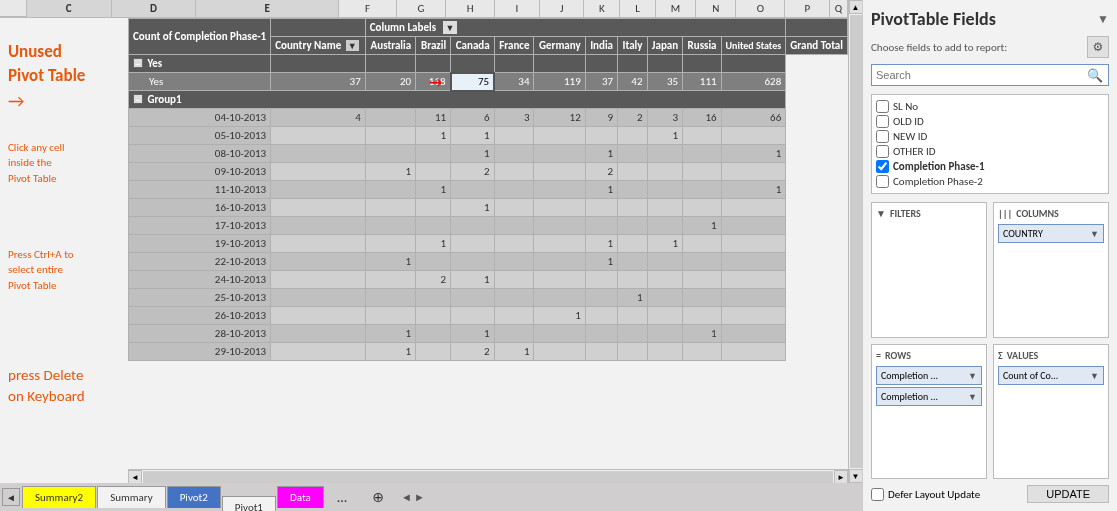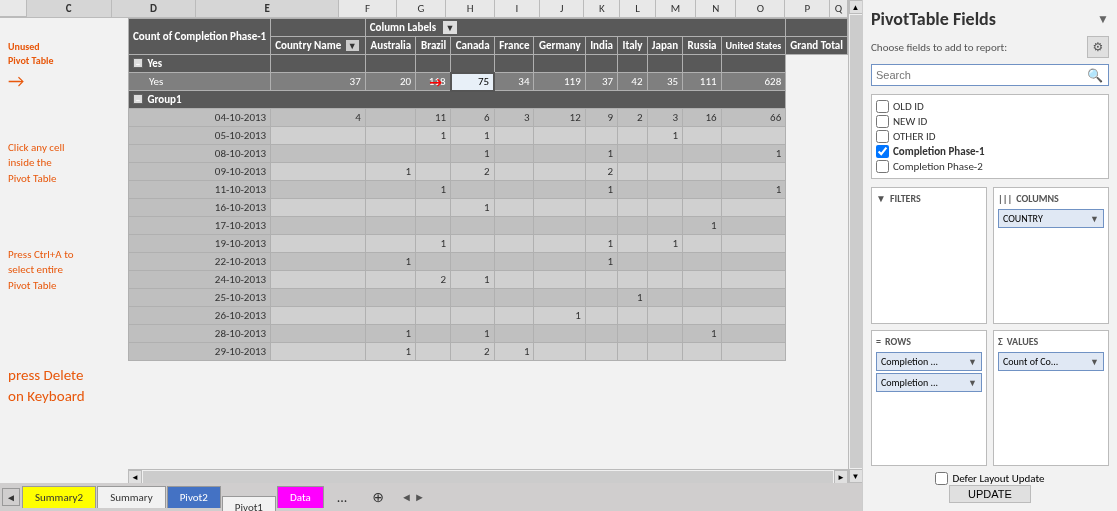--- a/index.html
+++ b/index.html
@@ -56,21 +56,21 @@
     .field-item { display: flex; align-items: center; padding: 1px 0; }
     .field-item input[type=checkbox] { margin-right: 4px; }
     .field-label { font-size: 11px; color: #333; }
     .field-label-bold { font-weight: bold; color: #333; }
     .drag-label { color: #555; margin-bottom: 6px; font-size: 11px; }
     .areas-grid { display: grid; grid-template-columns: 1fr 1fr; gap: 6px; flex: 1; }
     .area-box { border: 1px solid #bbb; background: white; padding: 4px; min-height: 70px; }
     .area-title { font-size: 10px; font-weight: bold; color: #555; margin-bottom: 4px; display: flex; align-items: center; gap: 4px; }
     .area-item { background: #e0e8f4; border: 1px solid #7092c4; padding: 2px 4px; font-size: 10px; display: flex; align-items: center; justify-content: space-between; margin-bottom: 2px; cursor: pointer; }
     .area-item-dropdown { font-size: 9px; color: #555; }
-    .bottom-actions { display: flex; align-items: center; justify-content: space-between; margin-top: 6px; flex-direction: column; }
+    .bottom-actions { display: flex; align-items: center; justify-content: space-between; margin-top: 6px; }
     .defer-checkbox { display: flex; align-items: center; gap: 4px; font-size: 11px; }
     .update-btn { background: #e0e0e0; border: 1px solid #bbb; padding: 2px 18px; font-size: 11px; cursor: pointer; }
 
     
     .vscroll { position: absolute; right: 0; top: 0; bottom: 28px; width: 14px; background: #f0f0f0; border-left: 1px solid #bbb; display: flex; flex-direction: column; align-items: center; }
     .vscroll-btn { width: 14px; height: 14px; background: #e0e0e0; border: 1px solid #bbb; display: flex; align-items: center; justify-content: center; font-size: 8px; cursor: pointer; }
     .vscroll-thumb { flex: 1; width: 12px; background: #ccc; margin: 1px; }
     .hscroll { position: absolute; bottom: 28px; left: 128px; right: 14px; height: 14px; background: #f0f0f0; border-top: 1px solid #bbb; display: flex; align-items: center; }
     .hscroll-btn { width: 14px; height: 14px; background: #e0e0e0; border: 1px solid #bbb; display: flex; align-items: center; justify-content: center; font-size: 8px; cursor: pointer; flex-shrink: 0; }
     .hscroll-thumb { flex: 1; height: 12px; background: #ccc; margin: 1px; }
@@ -99,21 +99,21 @@
       <div class="col-header-cell" style="width:45px;background:#e8e8e8;">M</div>
       <div class="col-header-cell" style="width:45px;background:#e8e8e8;">N</div>
       <div class="col-header-cell" style="width:55px;background:#e8e8e8;">O</div>
       <div class="col-header-cell" style="width:50px;background:#e8e8e8;">P</div>
       <div class="col-header-cell" style="width:20px;background:#e8e8e8;">Q</div>
     </div>
 
     <div style="position:absolute;left:4px;top:25px;width:120px;">
 
       <div style="position:absolute;top:15px;left:4px;">
-        <div class="ann-orange" style="font-size:10px;font-weight:bold;line-height:1.4;">
+        <div class="ann-orange" style="font-size:17px;font-weight:bold;line-height:1.4;">
           <span>Unused</span><br>
           <span>Pivot Table</span>
         </div>
         <div style="color:#e8580c;font-size:18px;margin-top:2px;">→</div>
       </div>
 
       <div style="position:absolute;top:115px;left:4px;">
         <div style="font-size:11px;line-height:1.4;">
           <span class="ann-orange">Click any cell</span><br>
           <span class="ann-orange">inside the</span><br>
@@ -450,20 +450,24 @@
       <span>Choose fields to add to report:</span>
       <div class="gear-btn">⚙</div>
     </div>
     <div class="search-box">
       <input type="text" placeholder="Search" style="">
       <span class="search-icon-btn">🔍</span>
     </div>
     <div class="fields-list">
       <div class="field-item">
         <input type="checkbox" style="">
+        <span class="field-label">SL No</span>
+      </div>
+      <div class="field-item">
+        <input type="checkbox" style="">
         <span class="field-label">OLD ID</span>
       </div>
       <div class="field-item">
         <input type="checkbox" style="">
         <span class="field-label">NEW ID</span>
       </div>
       <div class="field-item">
         <input type="checkbox" style="">
         <span class="field-label">OTHER ID</span>
       </div>

